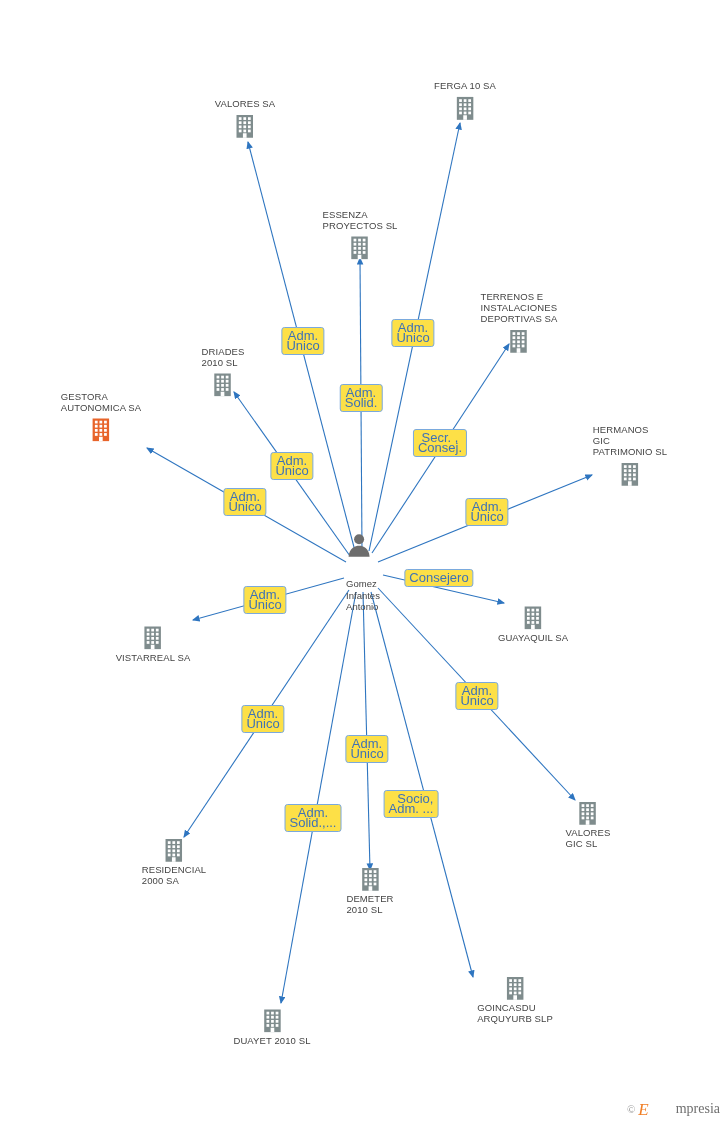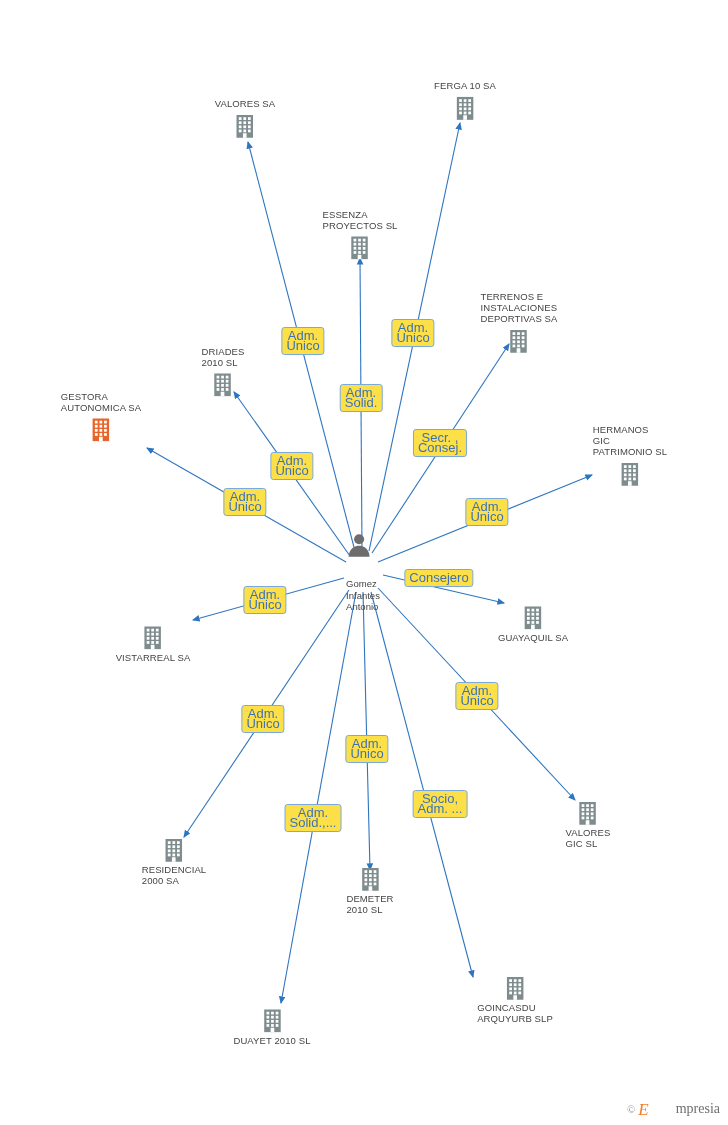--- a/index.html
+++ b/index.html
@@ -388,21 +388,21 @@
       <div class="edge-label" style="left: 265px; top: 600px;">Adm.
 Unico</div>
       <div class="edge-label" style="left: 477px; top: 696px;">Adm.
 Unico</div>
       <div class="edge-label" style="left: 263px; top: 719px;">Adm.
 Unico</div>
       <div class="edge-label" style="left: 367px; top: 749px;">Adm.
 Unico</div>
       <div class="edge-label" style="left: 313px; top: 818px;">Adm.
 Solid.,...</div>
-      <div class="edge-label" style="left: 440px; top: 804px;">Socio,
+      <div class="edge-label" style="left: 411px; top: 804px; text-align: right;">Socio,
 Adm. ...</div>
     </div>
 
   <div class="node" id="center-node" style="left:363px; top:572px;">
     <span class="person-icon">
       <svg width="26" height="26" viewBox="0 0 26 26">
         <circle cx="13" cy="7.5" r="5" fill="#6d6d6d"></circle>
         <path d="M2.5 25 C3 16.5 9 14 13 14 C17 14 23 16.5 23.5 25 Z" fill="#6d6d6d"></path>
       </svg>
     </span>

